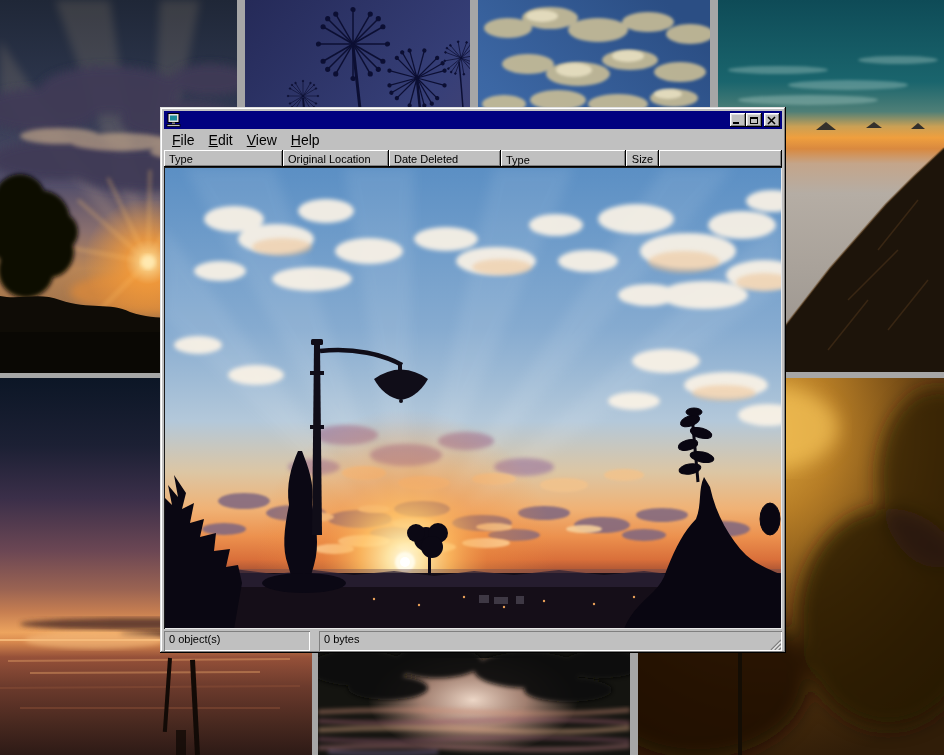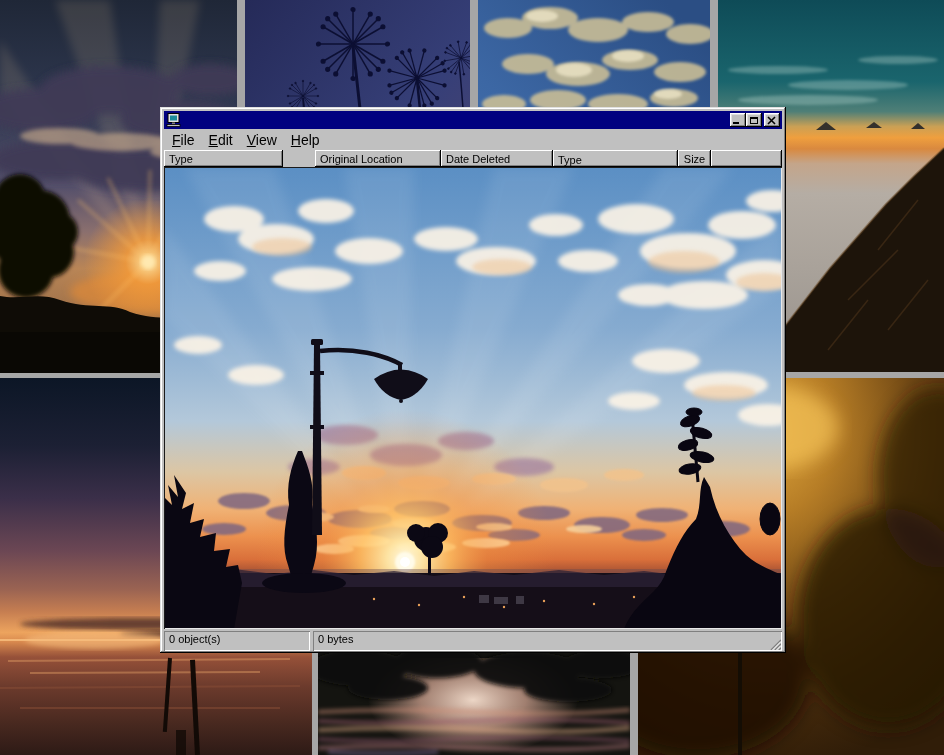--- a/index.html
+++ b/index.html
@@ -54,34 +54,34 @@
 
   .headers{height:17px;flex:0 0 17px;display:flex;font-size:11px;}
   .hcell{
     background:var(--chrome,#c0c0c0);
     box-shadow: inset -1px -1px var(--chrome_black,#000), inset 1px 1px var(--chrome_light,#fff),
                 inset -2px -2px var(--chrome_dark,#808080);
     padding:1px 5px;box-sizing:border-box;white-space:nowrap;overflow:hidden;
     display:flex;align-items:center;
   }
   .hcell.c-name{width:119px;}
-  .hcell.c-orig{width:126px;margin-left:32px;}
+  .hcell.c-orig{width:106px;}
   .hcell.c-date{width:112px;}
   .hcell.c-type{width:125px;align-items:flex-end;}
   .hcell.c-size{width:33px;justify-content:center;}
   .hcell.c-stub{flex:1;}
 
   .client{flex:1;position:relative;background:#000;}
   .client svg{display:block;width:100%;height:100%;}
   .client::after{
     content:"";position:absolute;inset:0;pointer-events:none;
     box-shadow: inset 1px 1px #1a1a1a, inset -1px -1px #e8e8e8;
   }
 
-  .statusbar{height:20px;flex:0 0 20px;display:flex;align-items:stretch;padding-top:2px;gap:3px;font-size:11px;}
+  .statusbar{height:20px;flex:0 0 20px;display:flex;align-items:stretch;padding-top:2px;gap:9px;font-size:11px;}
   .spanel{
     box-shadow: inset 1px 1px var(--chrome_dark,#808080), inset -1px -1px var(--chrome_light,#fff);
     padding:2px 5px;box-sizing:border-box;white-space:nowrap;overflow:hidden;
   }
   .spanel.p1{width:146px;flex:0 0 146px;}
   .spanel.p2{flex:1;position:relative;}
   .grip{position:absolute;right:1px;bottom:1px;width:13px;height:13px;}
 </style>
 </head>
 <body>

